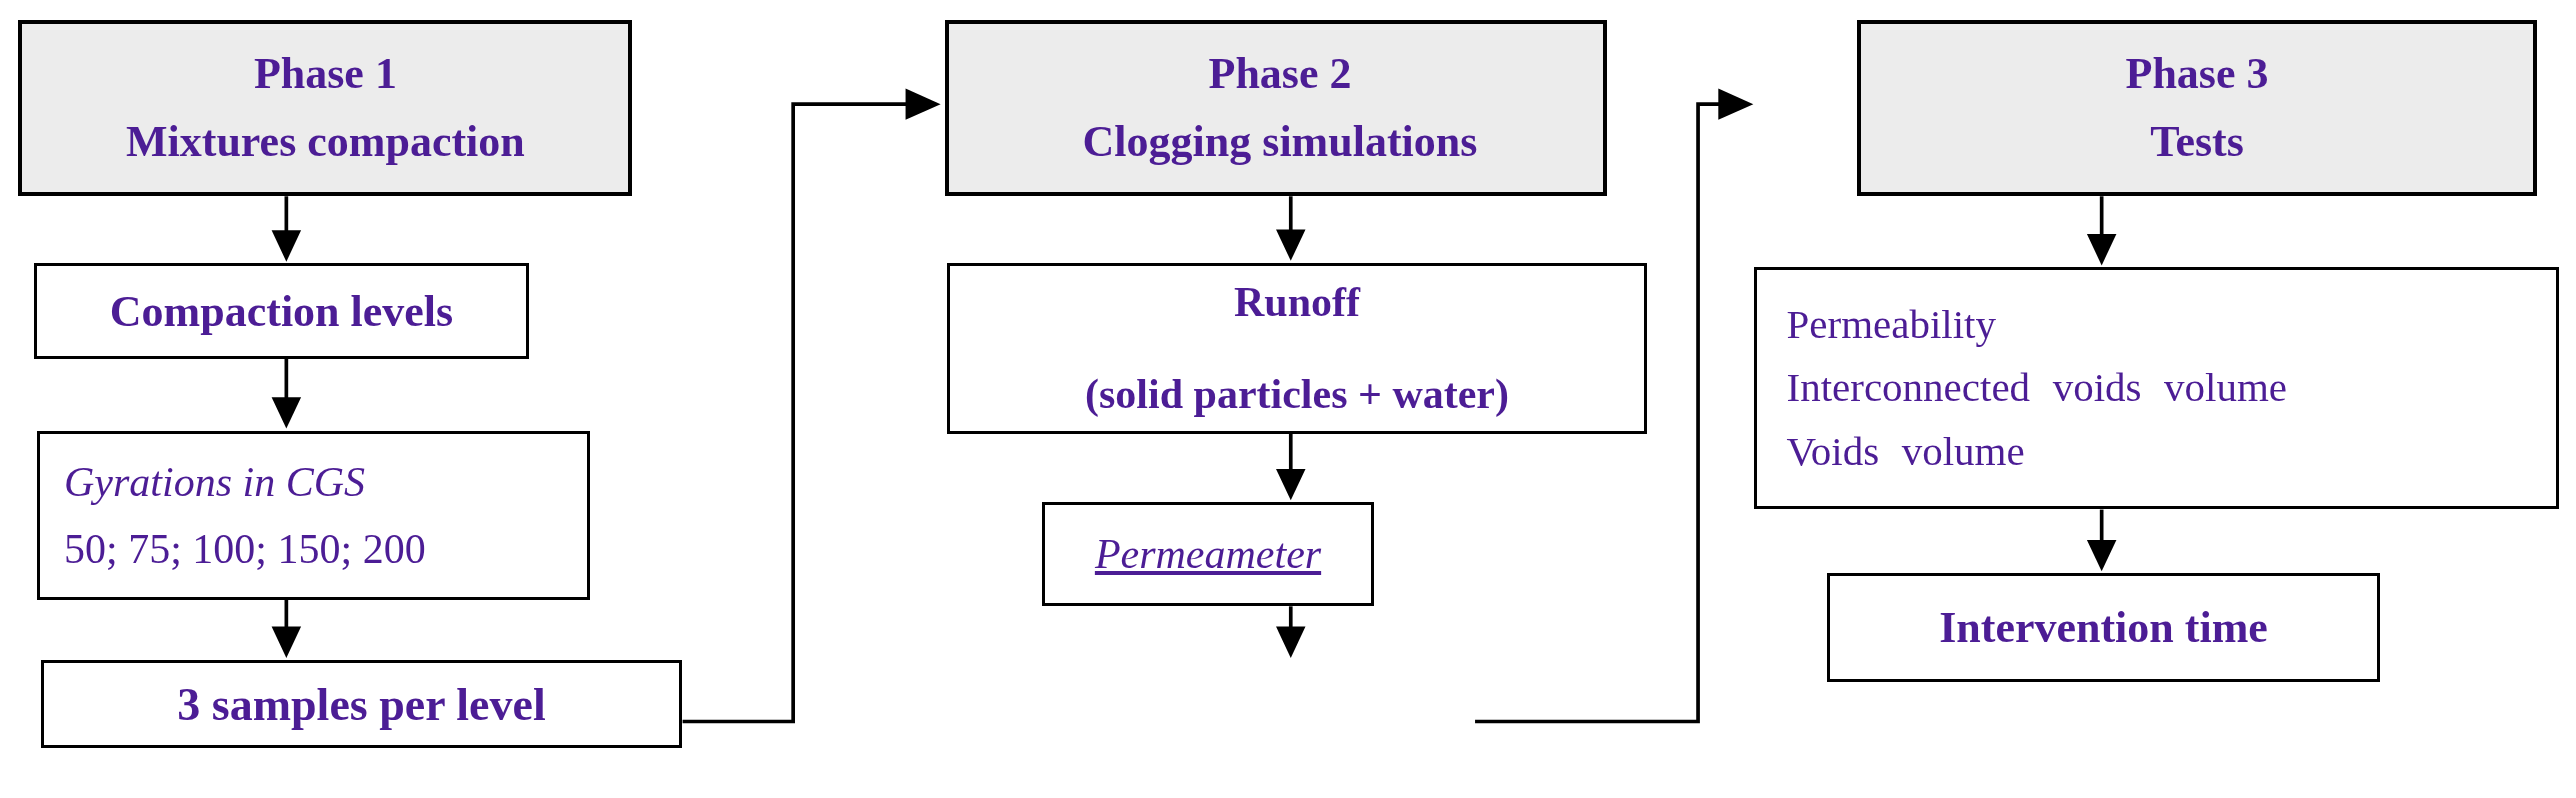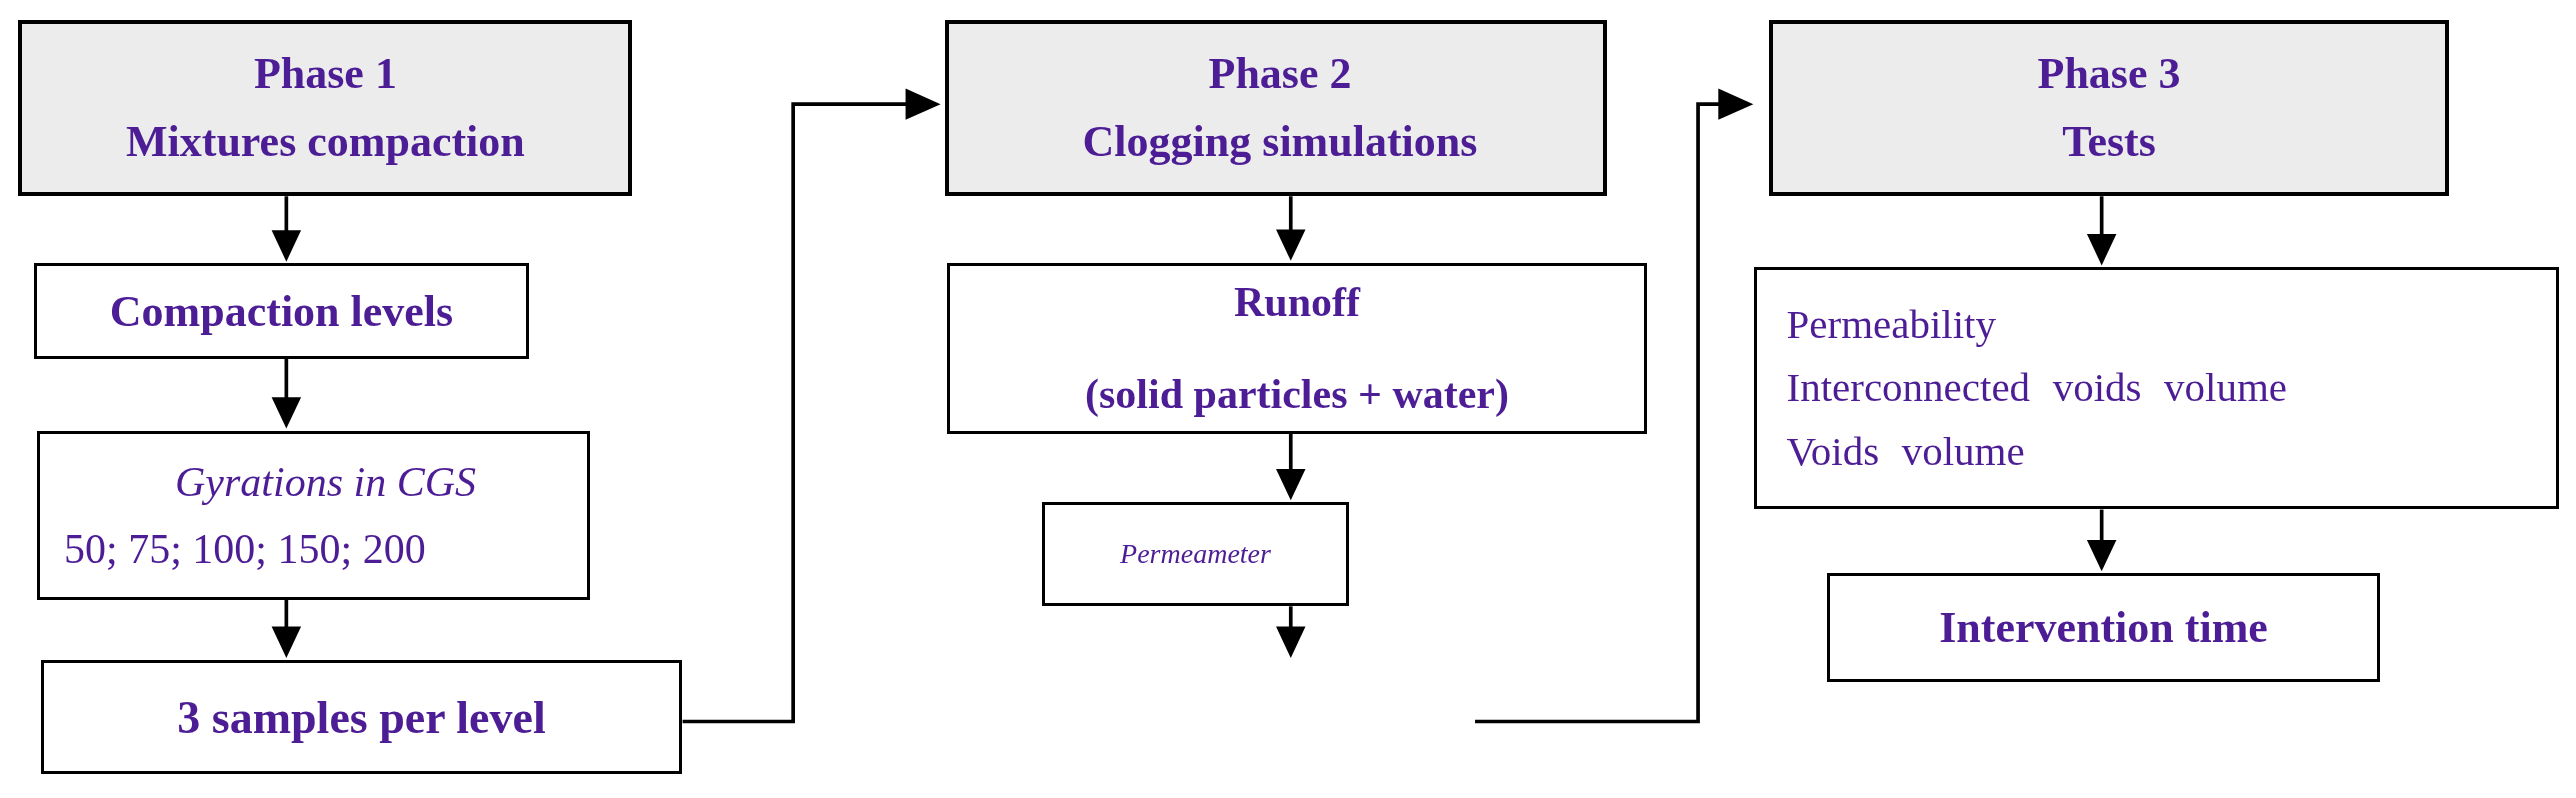--- a/index.html
+++ b/index.html
@@ -19,39 +19,39 @@
     display:flex;
     flex-direction:column;
     justify-content:center;
     text-align:center;
   }
   .box.header{
     background:#ececec;
     border-width:4.6px;
   }
   .line{display:block;}
-  .i{font-style:italic;text-align:center;}
+  .i{font-style:italic;}
   #arrows{position:absolute;left:0;top:0;width:2576px;height:798px;}
   #arrows path, #arrows line, #arrows polyline{stroke:#000;stroke-width:4;fill:none;}
   #arrows polygon{fill:#000;stroke:none;}
 
   
   #phase1{left:18.4px;top:20px;width:614px;height:176px;font-size:44px;font-weight:bold;line-height:1.55;}
   #compaction{left:34px;top:263px;width:495px;height:96px;font-size:44px;font-weight:bold;}
   #gyrations{left:37px;top:431px;width:553px;height:169px;font-size:42px;line-height:1.58;text-align:left;padding-left:24px;}
-  #samples-per-level{left:41px;top:660px;width:641px;height:114px;font-size:46px;font-weight:bold;}
+  #samples-per-level{left:41px;top:660px;width:641px;height:88px;font-size:46px;font-weight:bold;}
 
   
   #phase2{left:945px;top:20px;width:662px;height:176px;font-size:44px;font-weight:bold;line-height:1.55;padding-left:8px;}
   #runoff{left:947px;top:263px;width:700px;height:171px;font-size:42px;font-weight:bold;line-height:1.6;gap:24px;}
-  #permeameter{left:1042px;top:502px;width:307px;height:104px;font-size:28px;font-style:italic;}
+  #permeameter{left:1042px;top:502px;width:332px;height:104px;font-size:42px;font-style:italic;text-decoration:underline;}
   #samples{left:1176px;top:660px;width:300px;height:114px;font-size:46px;font-weight:bold;}
 
   
-  #phase3{left:1769px;top:20px;width:680px;height:176px;font-size:44px;font-weight:bold;line-height:1.55;}
+  #phase3{left:1857px;top:20px;width:680px;height:176px;font-size:44px;font-weight:bold;line-height:1.55;}
   #tests{left:1754px;top:267px;width:805px;height:242px;font-size:41px;line-height:1.55;text-align:left;padding-left:29.5px;}
   #tests .line{word-spacing:0.3em;}
   #intervention{left:1827px;top:573px;width:553px;height:109px;font-size:44px;font-weight:bold;}
 </style>
 </head>
 <body>
 
 <div id="canvas">
 
   <svg id="arrows" viewBox="0 0 2794 866" xmlns="http://www.w3.org/2000/svg">

